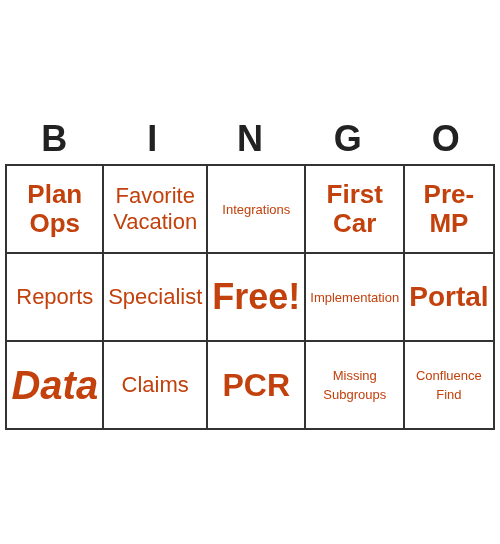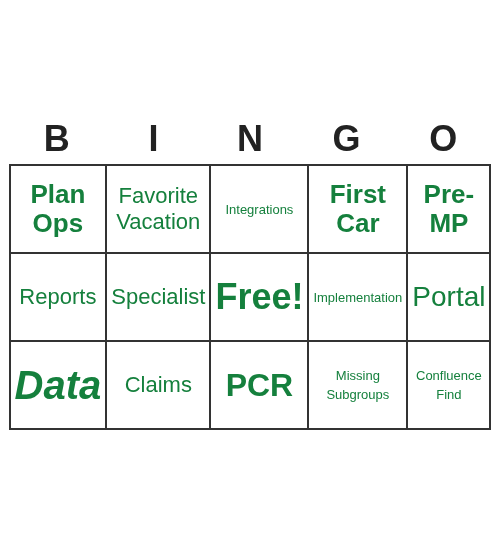--- a/index.html
+++ b/index.html
@@ -39,21 +39,21 @@
       border: 2px solid #333;
     }
 
     .bingo-grid td {
       border: 2px solid #333;
       text-align: center;
       vertical-align: middle;
       width: 94px;
       height: 88px;
       padding: 4px;
-      color: #15803d;
+      color: #c2410c;
     }
 
     .cell-large {
       font-size: 26px;
       font-weight: bold;
       line-height: 1.1;
     }
 
     .cell-medium {
       font-size: 22px;
@@ -84,21 +84,21 @@
     }
 
     .cell-jira {
       font-size: 34px;
       font-weight: bold;
       font-style: italic;
     }
 
     .cell-portal {
       font-size: 28px;
-      font-weight: normal;
+      font-weight: bold;
       margin-top: 8px;
     }
   </style>
 </head>
 <body>
 
 <div>
   <div class="bingo-header-row">
     <div class="bingo-header-cell">B</div>
     <div class="bingo-header-cell">I</div>

